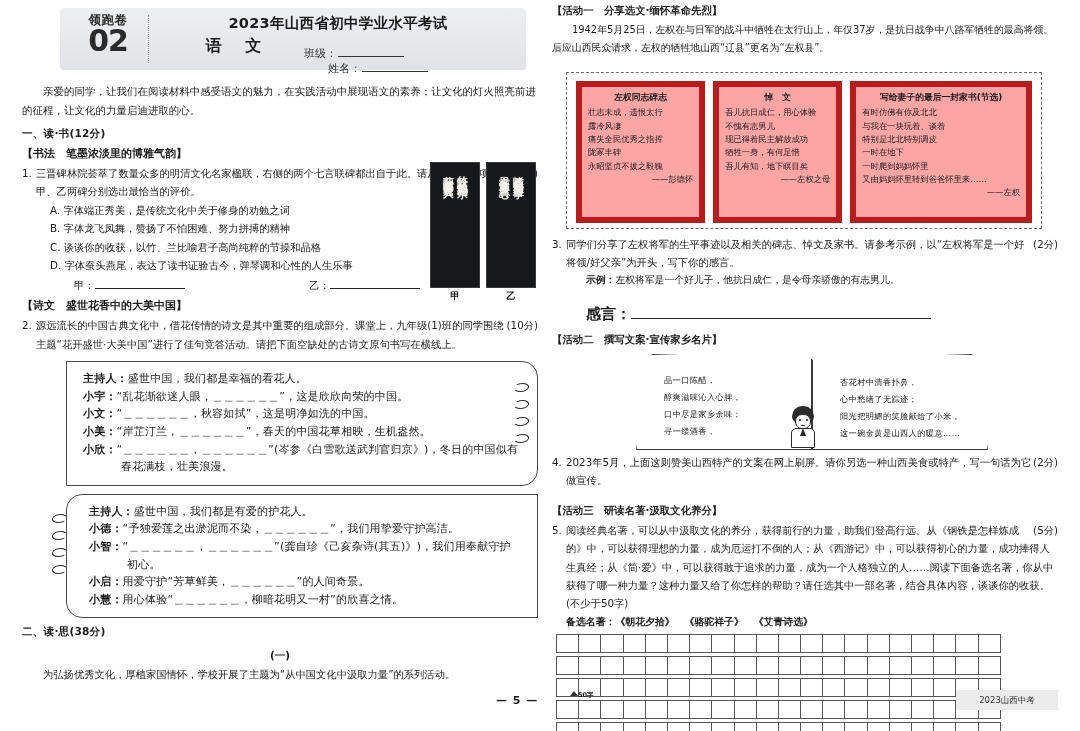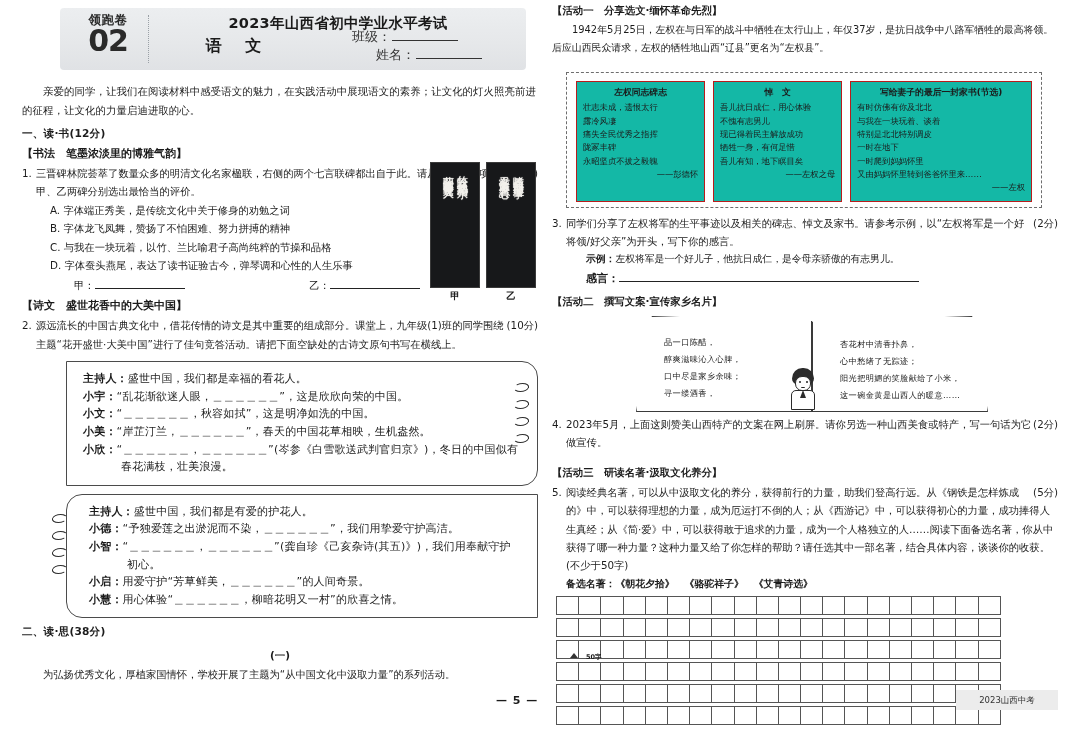--- a/index.html
+++ b/index.html
@@ -30,21 +30,21 @@
     position:absolute; left:12px; top:4px; width:72px; height:54px;
     text-align:center; color:#2a2a2a;
   }
   .badge-label { font-size:12.5px; font-weight:700; letter-spacing:.5px; line-height:15px; }
   .badge-num   { font-size:30px; font-weight:800; line-height:30px; margin-top:-1px; letter-spacing:-1px;}
   .banner-sep { position:absolute; left:88px; top:7px; height:48px; border-left:1px dotted #9aa0a6; }
   .banner-title { position:absolute; left:98px; top:6px; width:360px; text-align:center;
                   font-size:14.5px; font-weight:700; letter-spacing:.3px; }
   .banner-sub { position:absolute; left:98px; top:28px; width:160px; text-align:center;
                 font-size:16px; font-weight:700; letter-spacing:9px; }
-  .banner-fields { position:absolute; left:244px; top:20px; font-size:13px; color:#333;margin-left:48px; }
+  .banner-fields { position:absolute; left:244px; top:38px; font-size:11px; color:#333; }
   .fld { display:inline-block; }
   .fld .fline { display:inline-block; width:66px; border-bottom:1px solid #333; height:9px; margin-left:1px;}
   .fld + .fld { margin-left:24px; }
 
   
   .p-intro { margin:12px 0 0 0; font-size:10.4px; line-height:19px; text-indent:21px; letter-spacing:.1px;}
   .sec-head { font-size:10.6px; font-weight:700; margin:7px 0 3px 0; letter-spacing:.2px;}
   .brk-head { font-size:11px; font-weight:700; margin:5px 0 3px 0; }
   .q { font-size:10.3px; line-height:18.4px; margin:2px 0 0 0; position:relative; padding-left:14px;}
   .q .num { position:absolute; left:0; top:0; }
@@ -106,29 +106,29 @@
 
   .center-one { text-align:center; font-size:10.4px; font-weight:700; margin:10px 0 2px 0;}
   .p-body { font-size:10.3px; line-height:18.4px; text-indent:21px; margin-top:2px;}
 
   
   .act-head { font-size:10.4px; font-weight:700; margin:0 0 3px 0; }
   .r-para { font-size:9.9px; line-height:17.6px; text-indent:20px; margin:0 0 16px 0;}
 
   .dashbox { border:1.2px dashed #6d6d6d; padding:8px 9px 5px 9px; margin:2px 0 6px 14px; width:476px;}
   .trio { display:flex; gap:8px; }
-  .tcell { background:#14b8a6; border:1px solid #b91c1c; padding:4px 6px 6px 6px; font-size:8.3px; line-height:13.3px;}
+  .tcell { background:#fca5a5; border:6px solid #b91c1c; padding:4px 6px 17px 6px; font-size:8.3px; line-height:13.3px;}
   .tcell.c1 { width:132px; } .tcell.c2 { width:132px; } .tcell.c3 { width:186px; }
   .tcell .th { text-align:center; font-weight:700; font-size:8.8px; margin-bottom:2px; }
   .tcell .attr { text-align:right; }
   .src { text-align:right; font-size:8.4px; margin-top:3px; }
 
   .ex { padding-left:34px; font-size:9.8px; line-height:17.6px;font-family:Liberation Serif, serif; }
   .ex b { font-weight:700; }
-  .ans-row { padding-left:34px; font-size:11px; margin-top:3px;}
+  .ans-row { padding-left:34px; font-size:15px; margin-top:16px;}
 
   
   .book { position:relative; width:352px; height:96px; margin:7px 0 3px 84px; }
   .bk-page { position:absolute; top:0; width:176px; height:96px; border:1.2px solid #3a3a3a; background:#fff;}
   .bk-left  { left:0;   clip-path:polygon(9% 0%, 100% 6%, 100% 100%, 0% 100%); }
   .bk-right { left:176px; clip-path:polygon(0% 6%, 91% 0%, 100% 100%, 0% 100%); }
   .bk-spine { position:absolute; left:175px; top:5px; width:1.2px; height:91px; background:#3a3a3a;}
   .bk-txt { position:absolute; font-size:8.2px; line-height:17px; letter-spacing:.4px; white-space:nowrap;}
   .bk-txt.l { left:28px; top:18px; }
   .bk-txt.r { left:204px; top:20px; }
@@ -138,21 +138,21 @@
   .kid .eye { position:absolute; top:13px; width:2px; height:2px; background:#222; border-radius:50%;}
   .kid .eye.a { left:11px; } .kid .eye.b { left:18px; }
   .kid .mouth { position:absolute; left:13px; top:18px; width:4px; height:2px; border-bottom:1px solid #222; border-radius:2px;}
   .kid .body { position:absolute; left:3px; top:22px; width:24px; height:20px; background:#fff; border:1px solid #2b2b2b; border-radius:5px 5px 0 0;}
   .kid .tie { position:absolute; left:12px; top:22px; width:6px; height:8px; background:#2b2b2b; clip-path:polygon(50% 0,100% 100%,0 100%);}
 
   
   .grid-wrap { margin:4px 0 0 4px; position:relative; }
   .grow { display:flex; margin-bottom:3px; }
   .gcell { width:23.2px; height:19px; border:1px solid #555; margin-right:-1px; background:#fff;}
-  .g50 { position:absolute; left:22px; top:-9px; font-size:6.5px; font-weight:700; letter-spacing:0;margin-left:8px;}
+  .g50 { position:absolute; left:22px; top:-9px; font-size:6.5px; font-weight:700; letter-spacing:0;}
   .g50marker { position:absolute; left:14px; top:-9px; width:0;height:0;
                border-left:4px solid transparent;border-right:4px solid transparent;border-bottom:5px solid #333;}
 
   
   .pagenum { position:absolute; left:496px; top:694px; font-size:11px; font-weight:700; letter-spacing:1px;}
   .foot-tag { position:absolute; left:956px; top:690px; width:102px; height:20px;
               background:#ececec; font-size:8.5px; color:#333; text-align:center; line-height:20px;}
 </style>
 </head>
 <body>
@@ -180,21 +180,21 @@
     <div class="sec-head">一、读·书(12分)</div>
     <div class="brk-head">【书法　笔墨浓淡里的博雅气韵】</div>
 
     <div class="q">
       <span class="num">1.</span>
       <span class="score">(2分)</span>
       <span>三晋碑林院荟萃了数量众多的明清文化名家楹联，右侧的两个七言联碑都出自于此。请从下面的选项中为甲、乙两碑分别选出最恰当的评价。</span>
     </div>
     <div class="opt">A. 字体端正秀美，是传统文化中关于修身的劝勉之词</div>
     <div class="opt">B. 字体龙飞凤舞，赞扬了不怕困难、努力拼搏的精神</div>
-    <div class="opt">C. 与我在一块玩着，以竹、兰比喻君子高尚纯粹的节操和品格</div>
+    <div class="opt">C. 谈谈你的收获，以竹、兰比喻君子高尚纯粹的节操和品格</div>
     <div class="opt">D. 字体蚕头燕尾，表达了读书证验古今，弹琴调和心性的人生乐事</div>
     <div class="jiayi-row">
       <span>甲：</span><span class="u u90"></span>
       <span class="gap"></span>
       <span>乙：</span><span class="u u90"></span>
     </div>
 
     <div class="stele-wrap">
       <div class="stele s1">
         <div class="stele-inner">

